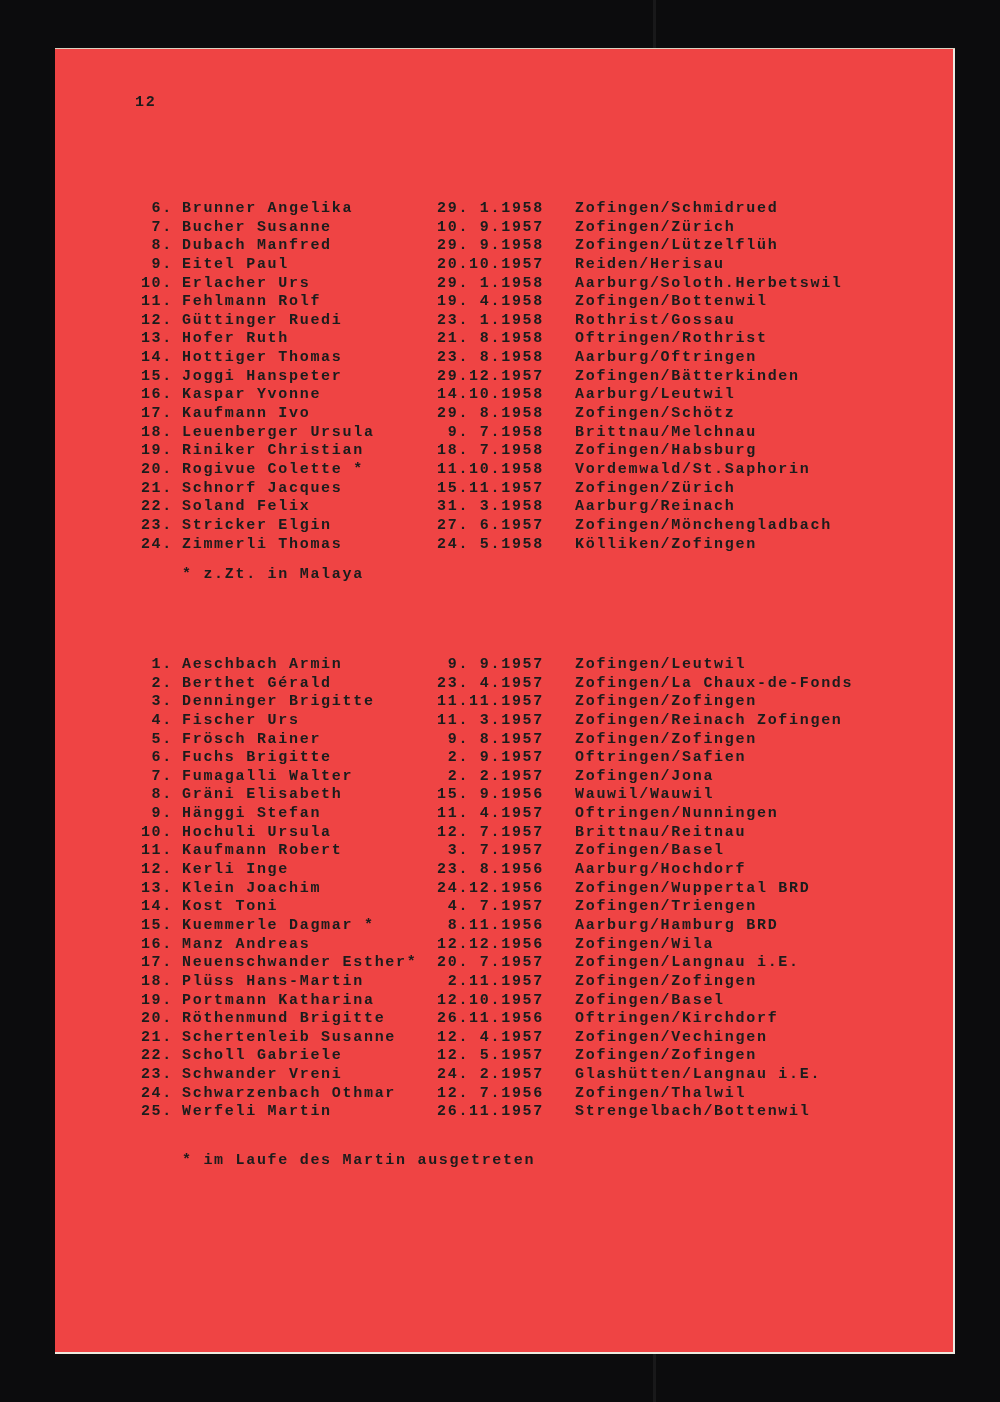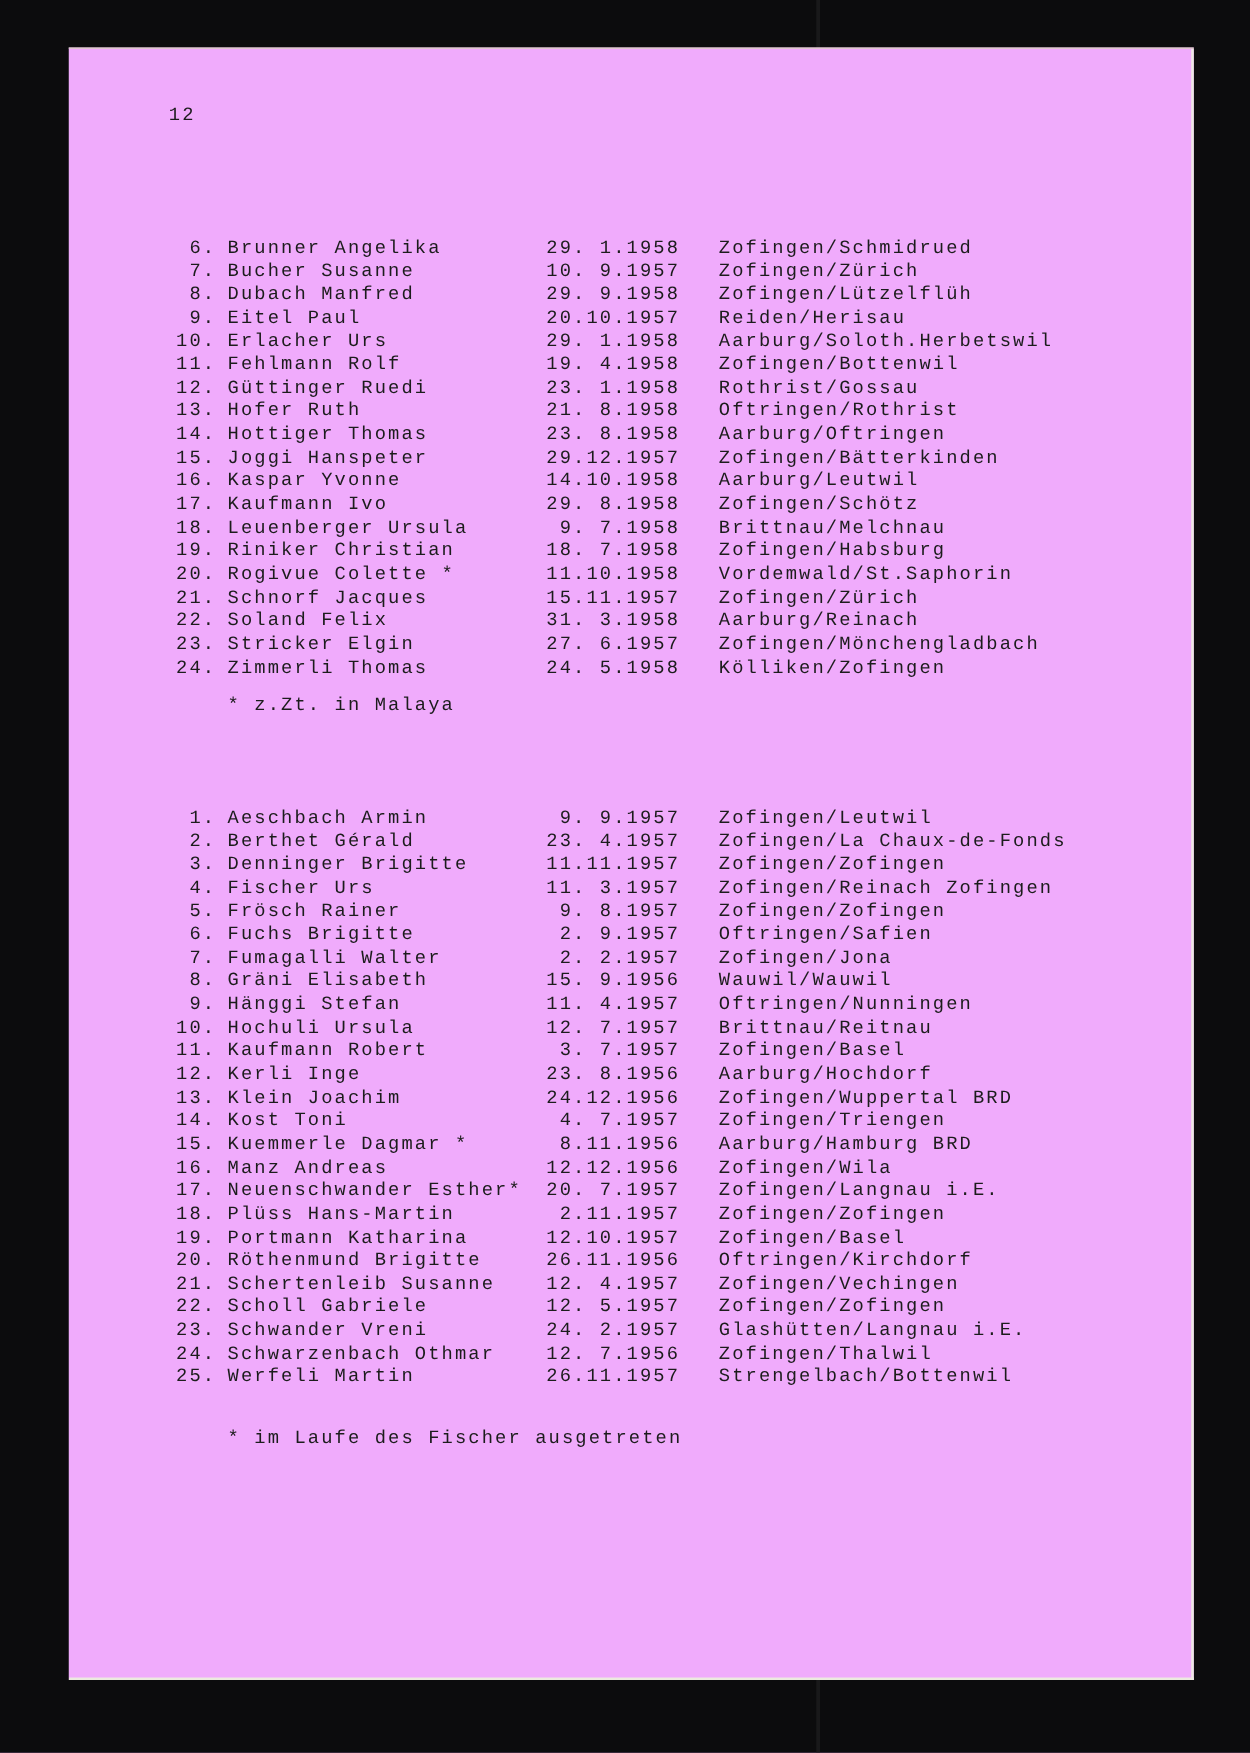--- a/index.html
+++ b/index.html
@@ -20,26 +20,27 @@
     position: absolute;
     left: 653px;
     top: 0;
     width: 3px;
     height: 100%;
     background: #19191a;
   }
   .paper {
     position: absolute;
     left: 55px;
-    top: 38px;
+    top: 48px;
     width: 900px;
     height: 1305px;
-    background: #f0abfc;
+    background: #ef4444;
     border-top: 1px solid #d9d2c0;
     box-shadow: inset -2px 0 0 #edeae2, inset 0 -2px 0 #eceadf;
+    font-weight: bold;
   }
   .doc-text {
     font-family: "Liberation Mono", "DejaVu Sans Mono", monospace;
     font-size: 15px;
     letter-spacing: 1.7px;
     color: #1c1c1c;
     line-height: 18.65px;
     white-space: pre;
   }
   .page-number {
@@ -89,16 +90,16 @@
 
     <div class="doc-text page-number">12</div>
 
     <div class="doc-text list list-1"><div class="row"><span class="no">6.</span><span class="name">Brunner Angelika</span><span class="date">29. 1.1958</span><span class="place">Zofingen/Schmidrued</span></div><div class="row"><span class="no">7.</span><span class="name">Bucher Susanne</span><span class="date">10. 9.1957</span><span class="place">Zofingen/Zürich</span></div><div class="row"><span class="no">8.</span><span class="name">Dubach Manfred</span><span class="date">29. 9.1958</span><span class="place">Zofingen/Lützelflüh</span></div><div class="row"><span class="no">9.</span><span class="name">Eitel Paul</span><span class="date">20.10.1957</span><span class="place">Reiden/Herisau</span></div><div class="row"><span class="no">10.</span><span class="name">Erlacher Urs</span><span class="date">29. 1.1958</span><span class="place">Aarburg/Soloth.Herbetswil</span></div><div class="row"><span class="no">11.</span><span class="name">Fehlmann Rolf</span><span class="date">19. 4.1958</span><span class="place">Zofingen/Bottenwil</span></div><div class="row"><span class="no">12.</span><span class="name">Güttinger Ruedi</span><span class="date">23. 1.1958</span><span class="place">Rothrist/Gossau</span></div><div class="row"><span class="no">13.</span><span class="name">Hofer Ruth</span><span class="date">21. 8.1958</span><span class="place">Oftringen/Rothrist</span></div><div class="row"><span class="no">14.</span><span class="name">Hottiger Thomas</span><span class="date">23. 8.1958</span><span class="place">Aarburg/Oftringen</span></div><div class="row"><span class="no">15.</span><span class="name">Joggi Hanspeter</span><span class="date">29.12.1957</span><span class="place">Zofingen/Bätterkinden</span></div><div class="row"><span class="no">16.</span><span class="name">Kaspar Yvonne</span><span class="date">14.10.1958</span><span class="place">Aarburg/Leutwil</span></div><div class="row"><span class="no">17.</span><span class="name">Kaufmann Ivo</span><span class="date">29. 8.1958</span><span class="place">Zofingen/Schötz</span></div><div class="row"><span class="no">18.</span><span class="name">Leuenberger Ursula</span><span class="date"> 9. 7.1958</span><span class="place">Brittnau/Melchnau</span></div><div class="row"><span class="no">19.</span><span class="name">Riniker Christian</span><span class="date">18. 7.1958</span><span class="place">Zofingen/Habsburg</span></div><div class="row"><span class="no">20.</span><span class="name">Rogivue Colette *</span><span class="date">11.10.1958</span><span class="place">Vordemwald/St.Saphorin</span></div><div class="row"><span class="no">21.</span><span class="name">Schnorf Jacques</span><span class="date">15.11.1957</span><span class="place">Zofingen/Zürich</span></div><div class="row"><span class="no">22.</span><span class="name">Soland Felix</span><span class="date">31. 3.1958</span><span class="place">Aarburg/Reinach</span></div><div class="row"><span class="no">23.</span><span class="name">Stricker Elgin</span><span class="date">27. 6.1957</span><span class="place">Zofingen/Mönchengladbach</span></div><div class="row"><span class="no">24.</span><span class="name">Zimmerli Thomas</span><span class="date">24. 5.1958</span><span class="place">Kölliken/Zofingen</span></div></div>
 
     <div class="doc-text footnote footnote-1">* z.Zt. in Malaya</div>
 
 
     <div class="doc-text list list-2"><div class="row"><span class="no">1.</span><span class="name">Aeschbach Armin</span><span class="date"> 9. 9.1957</span><span class="place">Zofingen/Leutwil</span></div><div class="row"><span class="no">2.</span><span class="name">Berthet Gérald</span><span class="date">23. 4.1957</span><span class="place">Zofingen/La Chaux-de-Fonds</span></div><div class="row"><span class="no">3.</span><span class="name">Denninger Brigitte</span><span class="date">11.11.1957</span><span class="place">Zofingen/Zofingen</span></div><div class="row"><span class="no">4.</span><span class="name">Fischer Urs</span><span class="date">11. 3.1957</span><span class="place">Zofingen/Reinach Zofingen</span></div><div class="row"><span class="no">5.</span><span class="name">Frösch Rainer</span><span class="date"> 9. 8.1957</span><span class="place">Zofingen/Zofingen</span></div><div class="row"><span class="no">6.</span><span class="name">Fuchs Brigitte</span><span class="date"> 2. 9.1957</span><span class="place">Oftringen/Safien</span></div><div class="row"><span class="no">7.</span><span class="name">Fumagalli Walter</span><span class="date"> 2. 2.1957</span><span class="place">Zofingen/Jona</span></div><div class="row"><span class="no">8.</span><span class="name">Gräni Elisabeth</span><span class="date">15. 9.1956</span><span class="place">Wauwil/Wauwil</span></div><div class="row"><span class="no">9.</span><span class="name">Hänggi Stefan</span><span class="date">11. 4.1957</span><span class="place">Oftringen/Nunningen</span></div><div class="row"><span class="no">10.</span><span class="name">Hochuli Ursula</span><span class="date">12. 7.1957</span><span class="place">Brittnau/Reitnau</span></div><div class="row"><span class="no">11.</span><span class="name">Kaufmann Robert</span><span class="date"> 3. 7.1957</span><span class="place">Zofingen/Basel</span></div><div class="row"><span class="no">12.</span><span class="name">Kerli Inge</span><span class="date">23. 8.1956</span><span class="place">Aarburg/Hochdorf</span></div><div class="row"><span class="no">13.</span><span class="name">Klein Joachim</span><span class="date">24.12.1956</span><span class="place">Zofingen/Wuppertal BRD</span></div><div class="row"><span class="no">14.</span><span class="name">Kost Toni</span><span class="date"> 4. 7.1957</span><span class="place">Zofingen/Triengen</span></div><div class="row"><span class="no">15.</span><span class="name">Kuemmerle Dagmar *</span><span class="date"> 8.11.1956</span><span class="place">Aarburg/Hamburg BRD</span></div><div class="row"><span class="no">16.</span><span class="name">Manz Andreas</span><span class="date">12.12.1956</span><span class="place">Zofingen/Wila</span></div><div class="row"><span class="no">17.</span><span class="name">Neuenschwander Esther*</span><span class="date">20. 7.1957</span><span class="place">Zofingen/Langnau i.E.</span></div><div class="row"><span class="no">18.</span><span class="name">Plüss Hans-Martin</span><span class="date"> 2.11.1957</span><span class="place">Zofingen/Zofingen</span></div><div class="row"><span class="no">19.</span><span class="name">Portmann Katharina</span><span class="date">12.10.1957</span><span class="place">Zofingen/Basel</span></div><div class="row"><span class="no">20.</span><span class="name">Röthenmund Brigitte</span><span class="date">26.11.1956</span><span class="place">Oftringen/Kirchdorf</span></div><div class="row"><span class="no">21.</span><span class="name">Schertenleib Susanne</span><span class="date">12. 4.1957</span><span class="place">Zofingen/Vechingen</span></div><div class="row"><span class="no">22.</span><span class="name">Scholl Gabriele</span><span class="date">12. 5.1957</span><span class="place">Zofingen/Zofingen</span></div><div class="row"><span class="no">23.</span><span class="name">Schwander Vreni</span><span class="date">24. 2.1957</span><span class="place">Glashütten/Langnau i.E.</span></div><div class="row"><span class="no">24.</span><span class="name">Schwarzenbach Othmar</span><span class="date">12. 7.1956</span><span class="place">Zofingen/Thalwil</span></div><div class="row"><span class="no">25.</span><span class="name">Werfeli Martin</span><span class="date">26.11.1957</span><span class="place">Strengelbach/Bottenwil</span></div></div>
 
-    <div class="doc-text footnote footnote-2">* im Laufe des Fischer ausgetreten</div>
+    <div class="doc-text footnote footnote-2">* im Laufe des Martin ausgetreten</div>
 
   </div>
 </div>
 
 </body></html>

